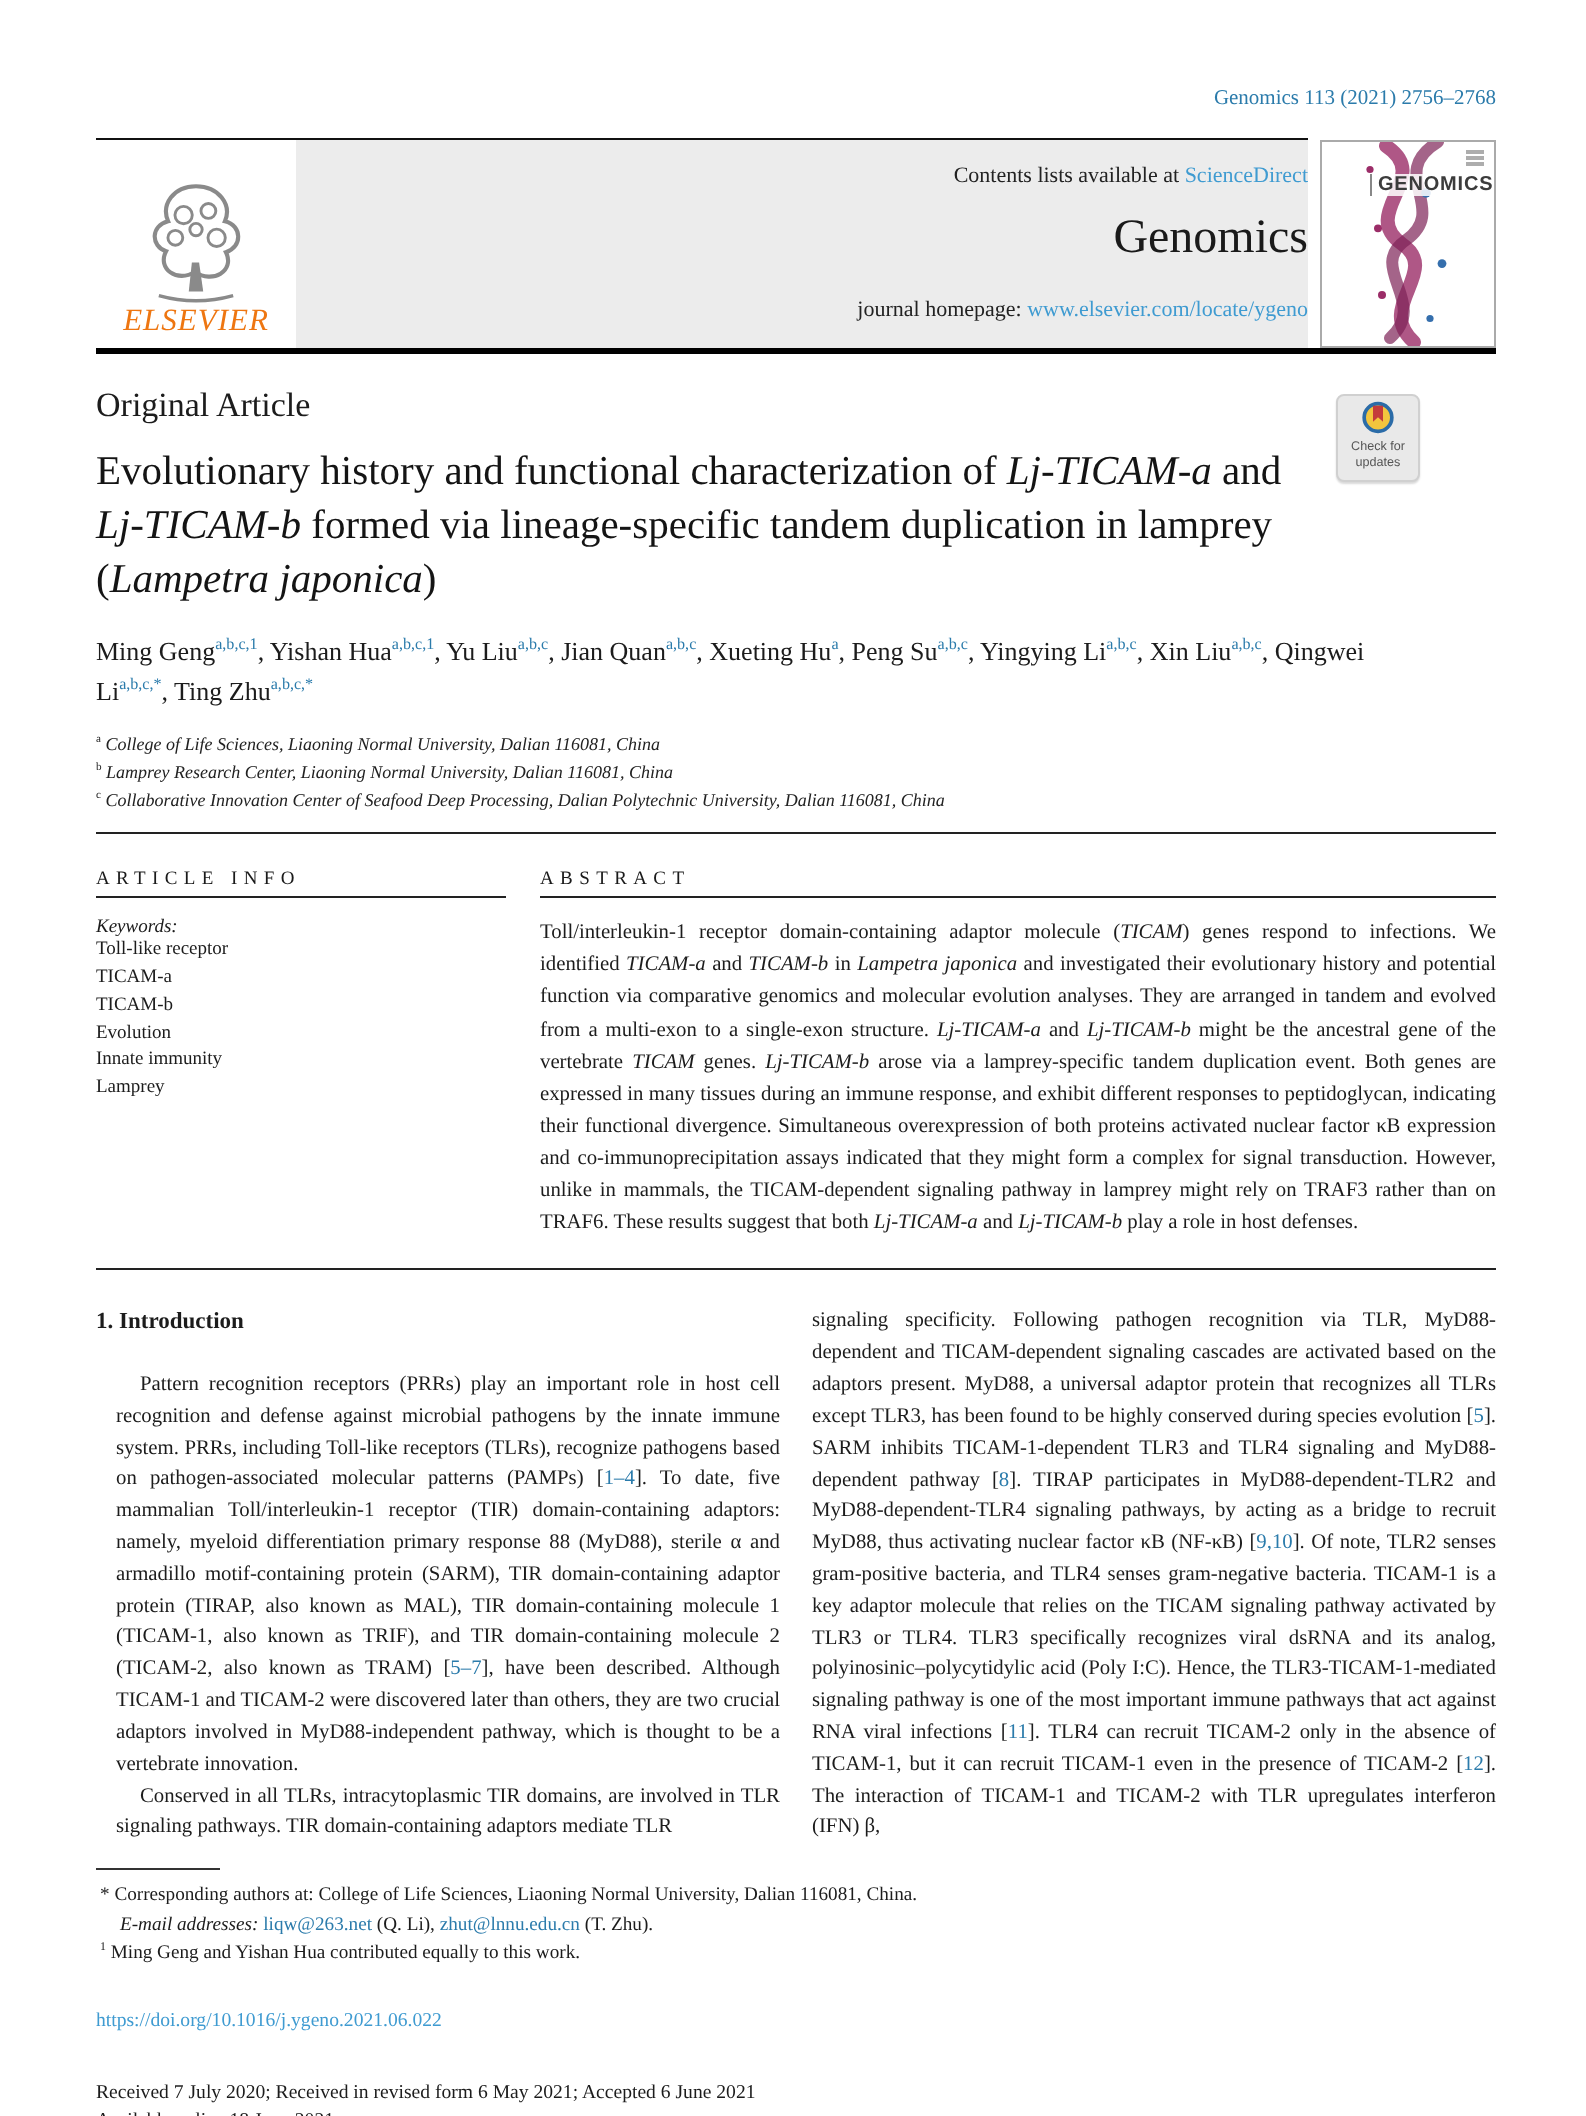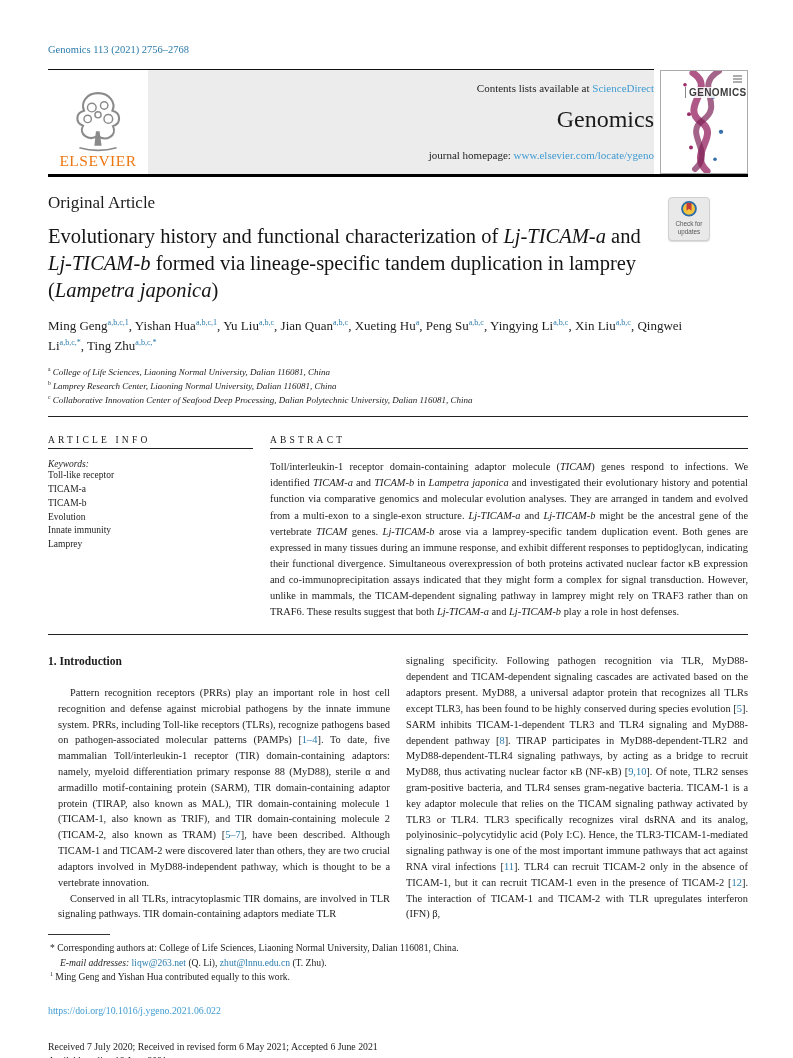--- a/index.html
+++ b/index.html
@@ -3,25 +3,25 @@
 <meta charset="utf-8">
 <style>
   * { margin:0; padding:0; box-sizing:border-box; }
   html,body { background:#fff; }
   .page {
     position:relative; width:793px; height:1058px; margin:0 auto;
     background:#fff; overflow:hidden; color:#1c1c1c;
     font-family:"Liberation Serif","DejaVu Serif",serif;
     padding:44px 45px 0 48px;
   }
-  .journal-ref { text-align:left; font-size:10.5px; color:#2b7bab; margin-bottom:14px; }
+  .journal-ref { text-align:right; font-size:10.5px; color:#2b7bab; margin-bottom:14px; }
   .head-rule { height:0; border-top:1.5px solid #111; width:606px; margin-bottom:0; }
   .header-row { display:flex; align-items:stretch; height:104px; }
   .els-block { width:100px; display:flex; flex-direction:column; align-items:center; justify-content:flex-end; padding-bottom:4px; background:#fff; }
-  .els-text { color:#ee7611; font-size:15.5px; letter-spacing:0.5px; margin-top:-2px; }
+  .els-text { color:#ee7611; font-size:15.5px; letter-spacing:0.5px; margin-top:-2px;font-style:italic; }
   .masthead { flex:1; background:#ececec; text-align:right; padding-top:12px; }
   .masthead .contents { font-size:11px; color:#222; }
   .link { color:#3f9bd1; }
   .jtitle { font-size:24px; color:#1a1a1a; margin-top:12px; }
   .homepage { font-size:11px; margin-top:16px; color:#222; }
   .cover { width:88px; margin-left:6px; background:#fff; border:1px solid #aaa; position:relative; overflow:hidden; }
   .cover-title { position:absolute; top:16px; left:24px; font-family:"Liberation Sans",sans-serif; font-size:10px; font-weight:bold; color:#3c3c3c; letter-spacing:0.4px; border-left:1px solid #888; padding-left:3px; background:rgba(255,255,255,.85); z-index:2; }
   .cover-mark { position:absolute; top:4px; right:5px; width:9px; height:9px; z-index:2; opacity:.6; }
   .cover-mark div { height:2px; background:#777; margin-bottom:1px; }
   .cover-dna { position:absolute; inset:0; width:100%; height:100%; }

